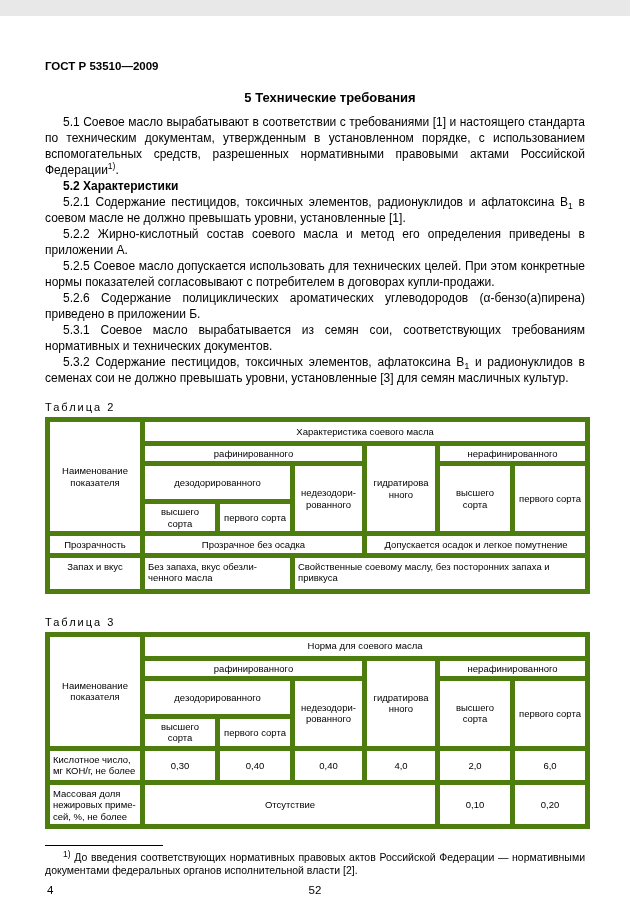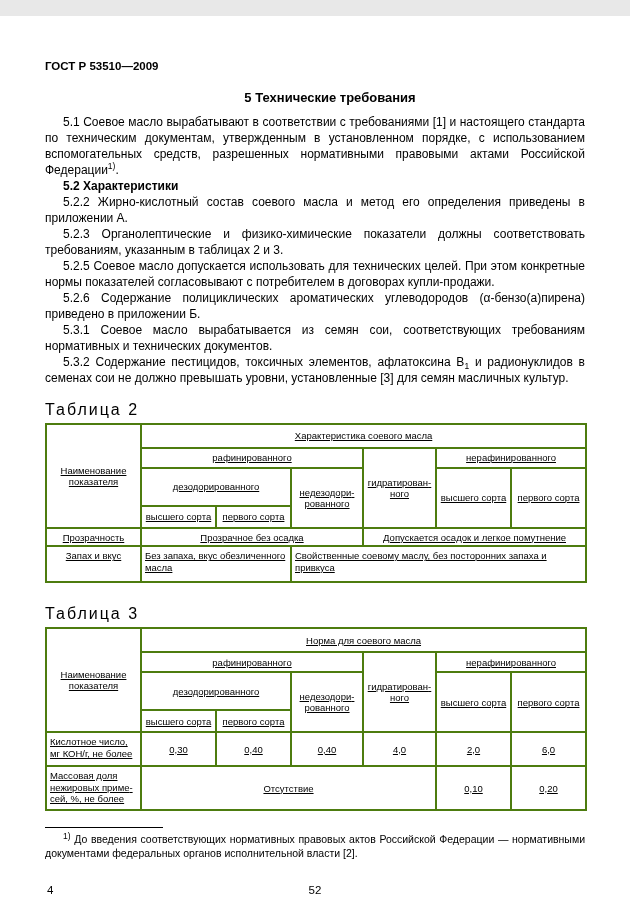--- a/index.html
+++ b/index.html
@@ -18,34 +18,33 @@
   .section-title { font-size: 13px; font-weight: bold; margin: 18px 0 9px 30px; text-align: center; }
   .body-text { width: 540px; }
   p.para {
     font-size: 12px; line-height: 16px;
     text-align: justify; text-indent: 18px;
   }
   p.para.bold { font-weight: bold; text-align: left; }
   sup.marker { font-size: 8.5px; vertical-align: super; line-height: 0; }
   sub.marker { font-size: 8.5px; vertical-align: sub; line-height: 0; }
 
-  .table-caption { font-size: 16px; letter-spacing: 2px; margin: 15px 0 4px 0; }
+  .table-caption { font-size: 11px; letter-spacing: 2px; margin: 15px 0 4px 0; }
   .table-caption.t3 { margin-top: 22px; }
 
   table.gost {
     border-collapse: collapse; table-layout: fixed;
     width: 540px; font-size: 9.5px; line-height: 1.2;
   }
   table.gost th, table.gost td {
-    border: 2px solid #4d7c0f;
+    border: 5px solid #4d7c0f;
     font-weight: normal;
     text-align: center; vertical-align: middle;
     padding: 2px 3px;
     word-wrap: break-word;
-    text-decoration: underline;
   }
   table.gost td.row-name { text-align: center; vertical-align: top; padding-top: 3px; }
   table.gost td.row-name.left { text-align: left; }
   table.gost td.left { text-align: left; }
   table.gost td.vtop { vertical-align: top; padding-top: 3px; }
 
   .footnote { margin-top: 16px; width: 540px; }
   .footnote-rule { width: 118px; border-top: 1px solid #000; margin-bottom: 5px; }
   .footnote p { font-size: 10.5px; line-height: 13.5px; text-align: justify; text-indent: 18px; }
 
@@ -61,22 +60,22 @@
 
 <div class="page">
 
   <div class="doc-header">ГОСТ Р 53510—2009</div>
 
   <div class="section-title">5  Технические требования</div>
 
   <div class="body-text">
     <p class="para"><span>5.1 Соевое масло вырабатывают в соответствии с требованиями [1] и настоящего стандарта по техническим документам, утвержденным в установленном порядке, с использованием вспомогательных средств, разрешенных нормативными правовыми актами Российской Федерации</span><sup class="marker">1)</sup><span>.</span></p>
     <p class="para bold">5.2 Характеристики</p>
+    <p class="para"><span>5.2.1 Содержание пестицидов, токсичных элементов, радионуклидов и афлатоксина В</span><sub class="marker">1</sub><span> в соевом масле не должно превышать уровни, установленные [1].</span></p>
     <p class="para">5.2.2 Жирно-кислотный состав соевого масла и метод его определения приведены в приложении А.</p>
-    <p class="para">5.2.3 Органолептические и физико-химические показатели должны соответствовать требованиям, указанным в таблицах 2 и 3.</p>
     <p class="para">5.2.5 Соевое масло допускается использовать для технических целей. При этом конкретные нормы показателей согласовывают с потребителем в договорах купли-продажи.</p>
     <p class="para">5.2.6 Содержание полициклических ароматических углеводородов (α-бензо(а)пирена) приведено в приложении Б.</p>
     <p class="para">5.3.1 Соевое масло вырабатывается из семян сои, соответствующих требованиям нормативных и технических документов.</p>
     <p class="para"><span>5.3.2 Содержание пестицидов, токсичных элементов, афлатоксина В</span><sub class="marker">1</sub><span> и радионуклидов в семенах сои не должно превышать уровни, установленные [3] для семян масличных культур.</span></p>
   </div>
 
   <div class="table-caption">Таблица 2</div>
 
   <table class="gost">
     <colgroup>

